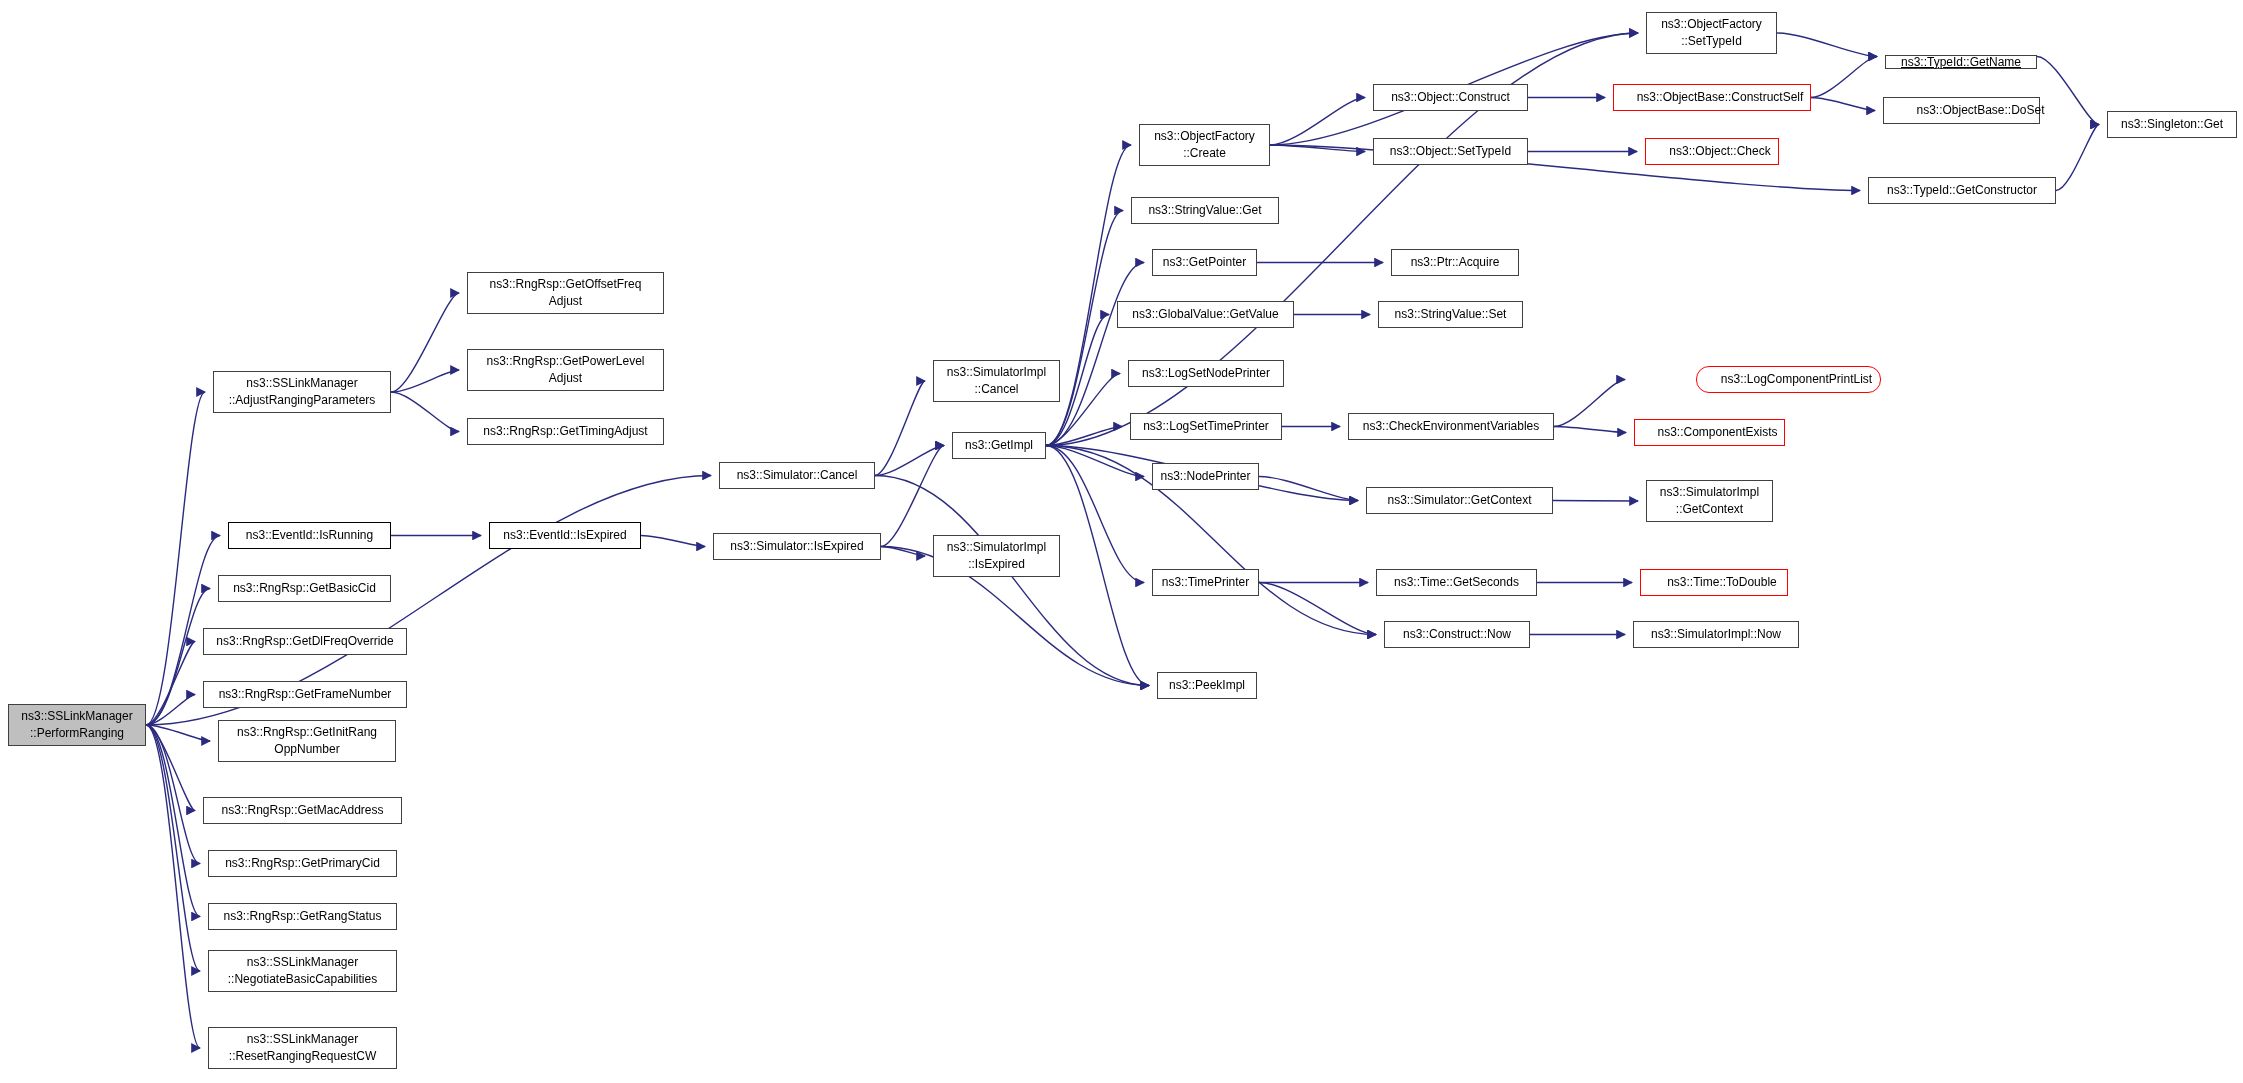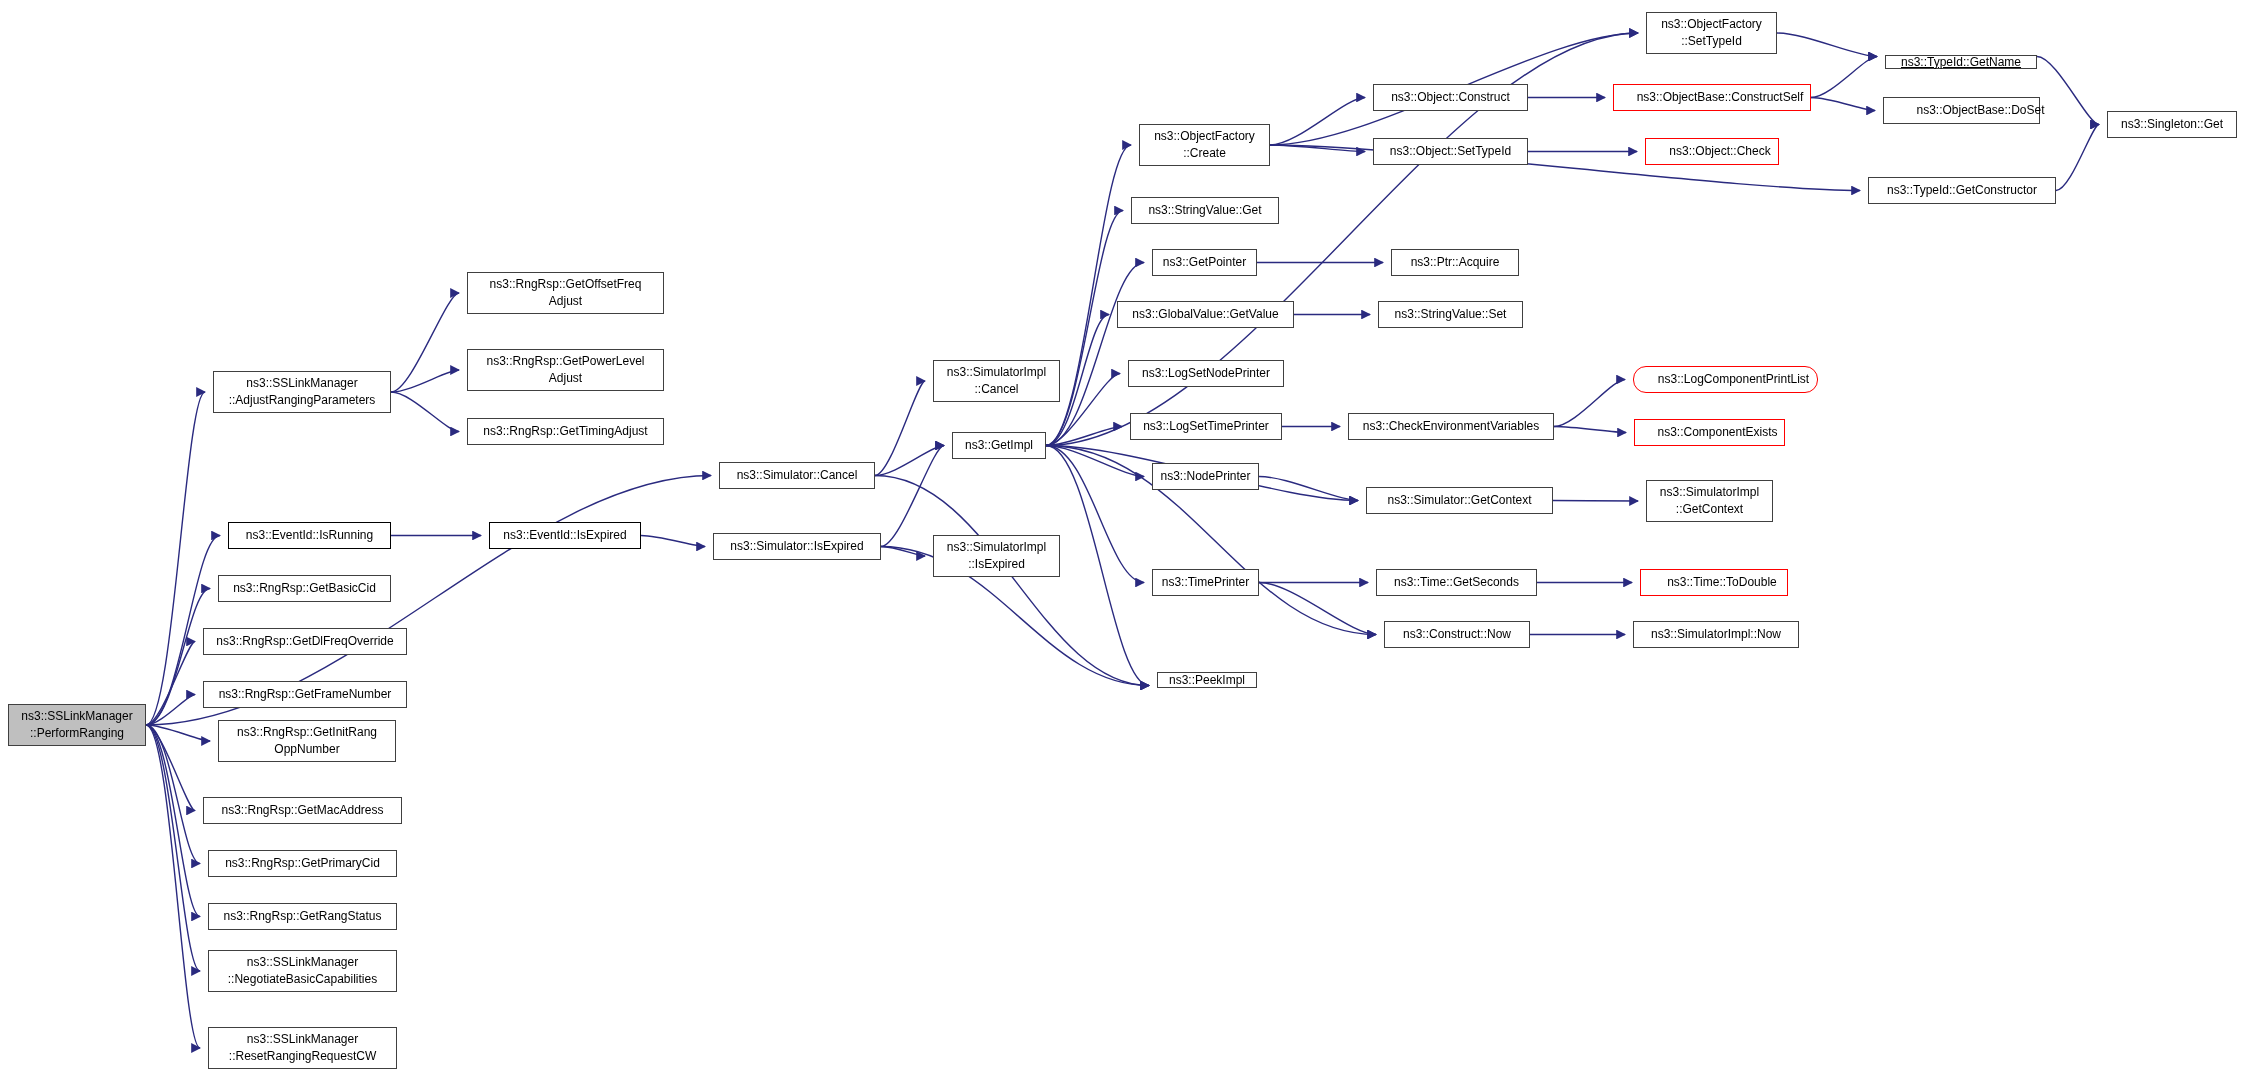--- a/index.html
+++ b/index.html
@@ -173,21 +173,21 @@
       </div>
       <div class="node dark" style="left: 1130px; top: 413px; width: 152px; height: 27px;">
         <span>ns3::LogSetTimePrinter</span>
       </div>
       <div class="node dark" style="left: 1152px; top: 463px; width: 107px; height: 27px;">
         <span>ns3::NodePrinter</span>
       </div>
       <div class="node dark" style="left: 1152px; top: 569px; width: 107px; height: 27px;">
         <span>ns3::TimePrinter</span>
       </div>
-      <div class="node dark" style="left: 1157px; top: 672px; width: 100px; height: 16px;">
+      <div class="node dark" style="left: 1157px; top: 672px; width: 100px; height: 27px;">
         <span>ns3::PeekImpl</span>
       </div>
       <div class="node dark" style="left: 1646px; top: 12px; width: 131px; height: 42px;">
         <span>ns3::ObjectFactory
 ::SetTypeId</span>
       </div>
       <div class="node dark" style="left: 1373px; top: 84px; width: 155px; height: 27px;">
         <span>ns3::Object::Construct</span>
       </div>
       <div class="node dark" style="left: 1373px; top: 138px; width: 155px; height: 27px;">
@@ -222,21 +222,21 @@
       </div>
       <div class="node dark" style="left: 1366px; top: 487px; width: 187px; height: 27px;">
         <span>ns3::Simulator::GetContext</span>
       </div>
       <div class="node dark" style="left: 1376px; top: 569px; width: 161px; height: 27px;">
         <span>ns3::Time::GetSeconds</span>
       </div>
       <div class="node dark" style="left: 1384px; top: 621px; width: 146px; height: 27px;">
         <span>ns3::Construct::Now</span>
       </div>
-      <div class="node red" style="left: 1633px; top: 366px; width: 185px; height: 27px; border-radius: 13px;">
+      <div class="node red" style="left: 1696px; top: 366px; width: 185px; height: 27px; border-radius: 13px;">
         <span>ns3::LogComponentPrintList</span>
       </div>
       <div class="node red" style="left: 1634px; top: 419px; width: 151px; height: 27px;">
         <span>ns3::ComponentExists</span>
       </div>
       <div class="node dark" style="left: 1646px; top: 480px; width: 127px; height: 42px;">
         <span>ns3::SimulatorImpl
 ::GetContext</span>
       </div>
       <div class="node red" style="left: 1640px; top: 569px; width: 148px; height: 27px;">

